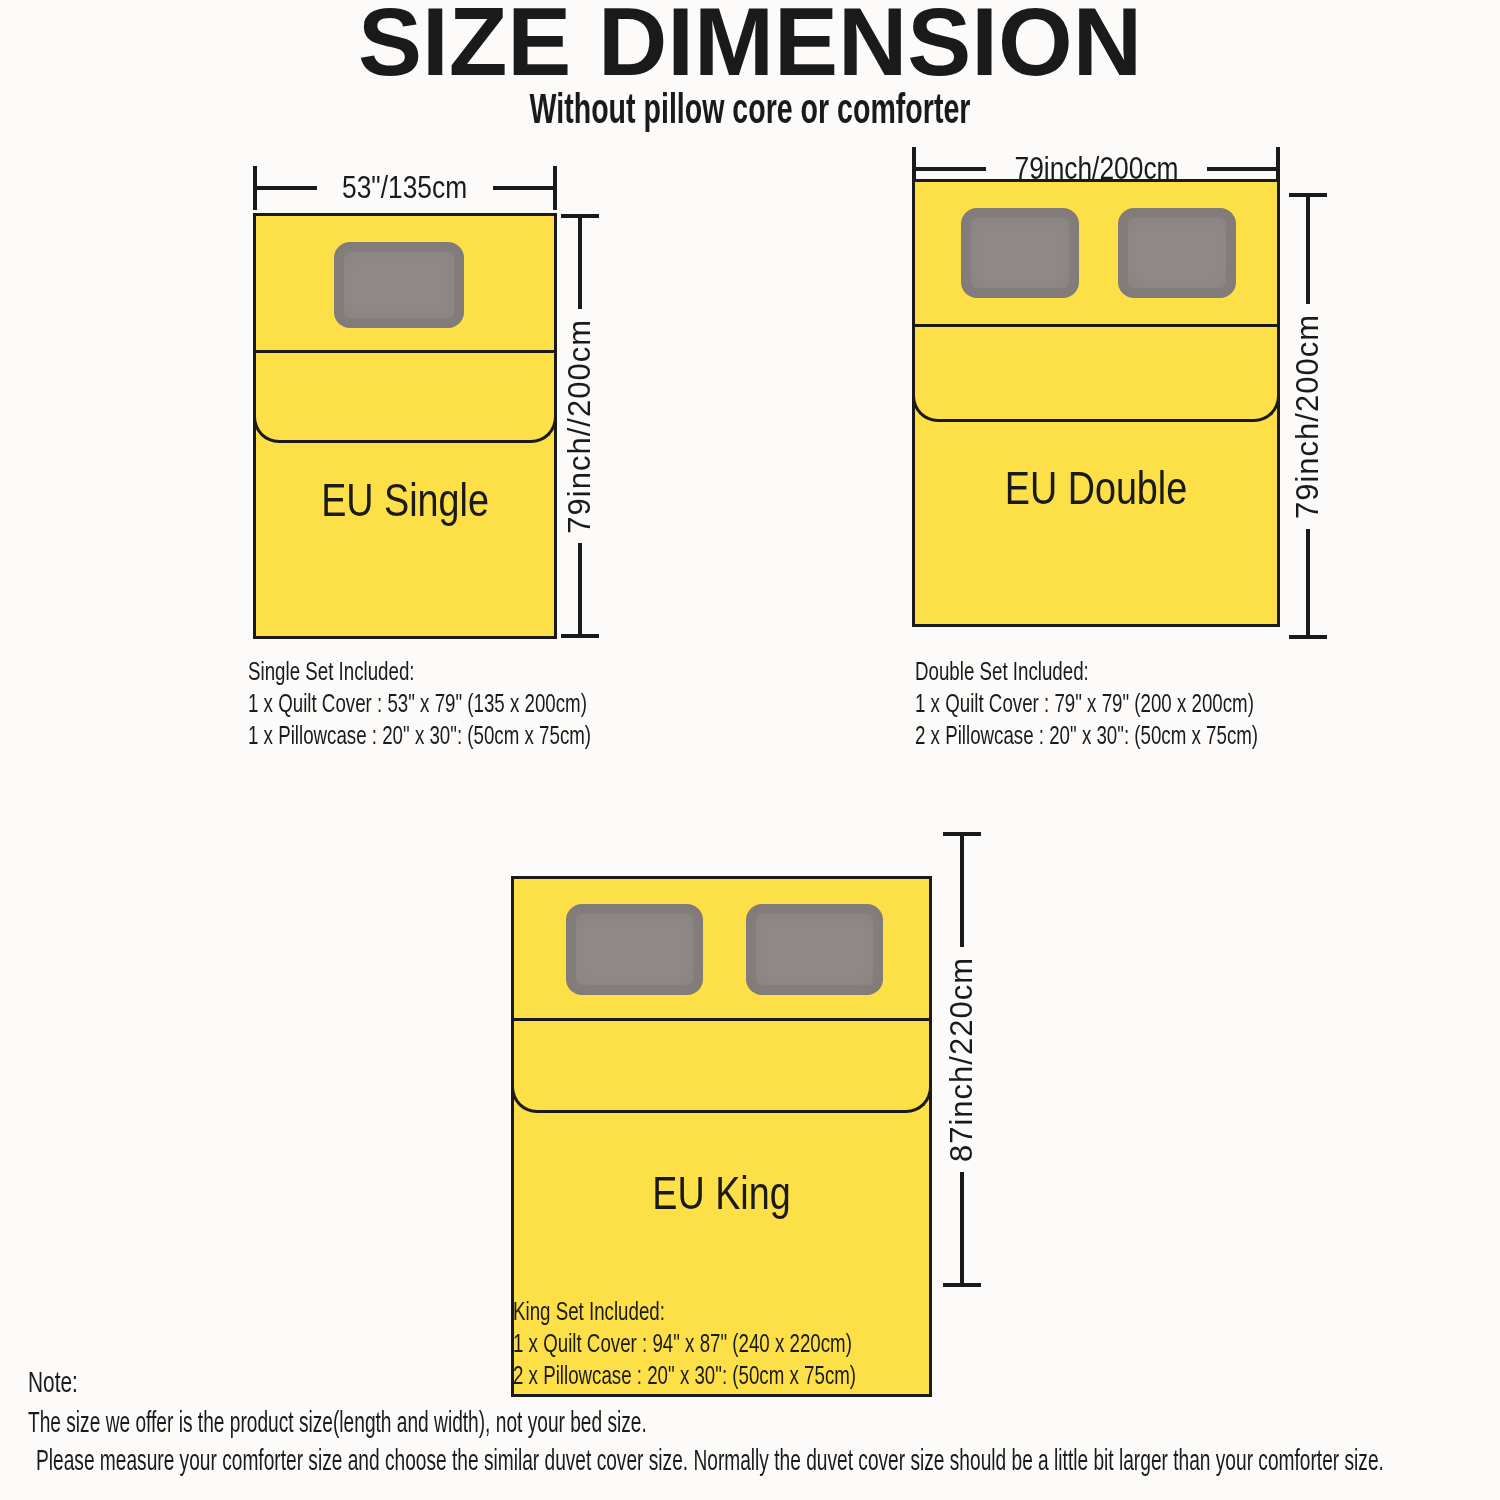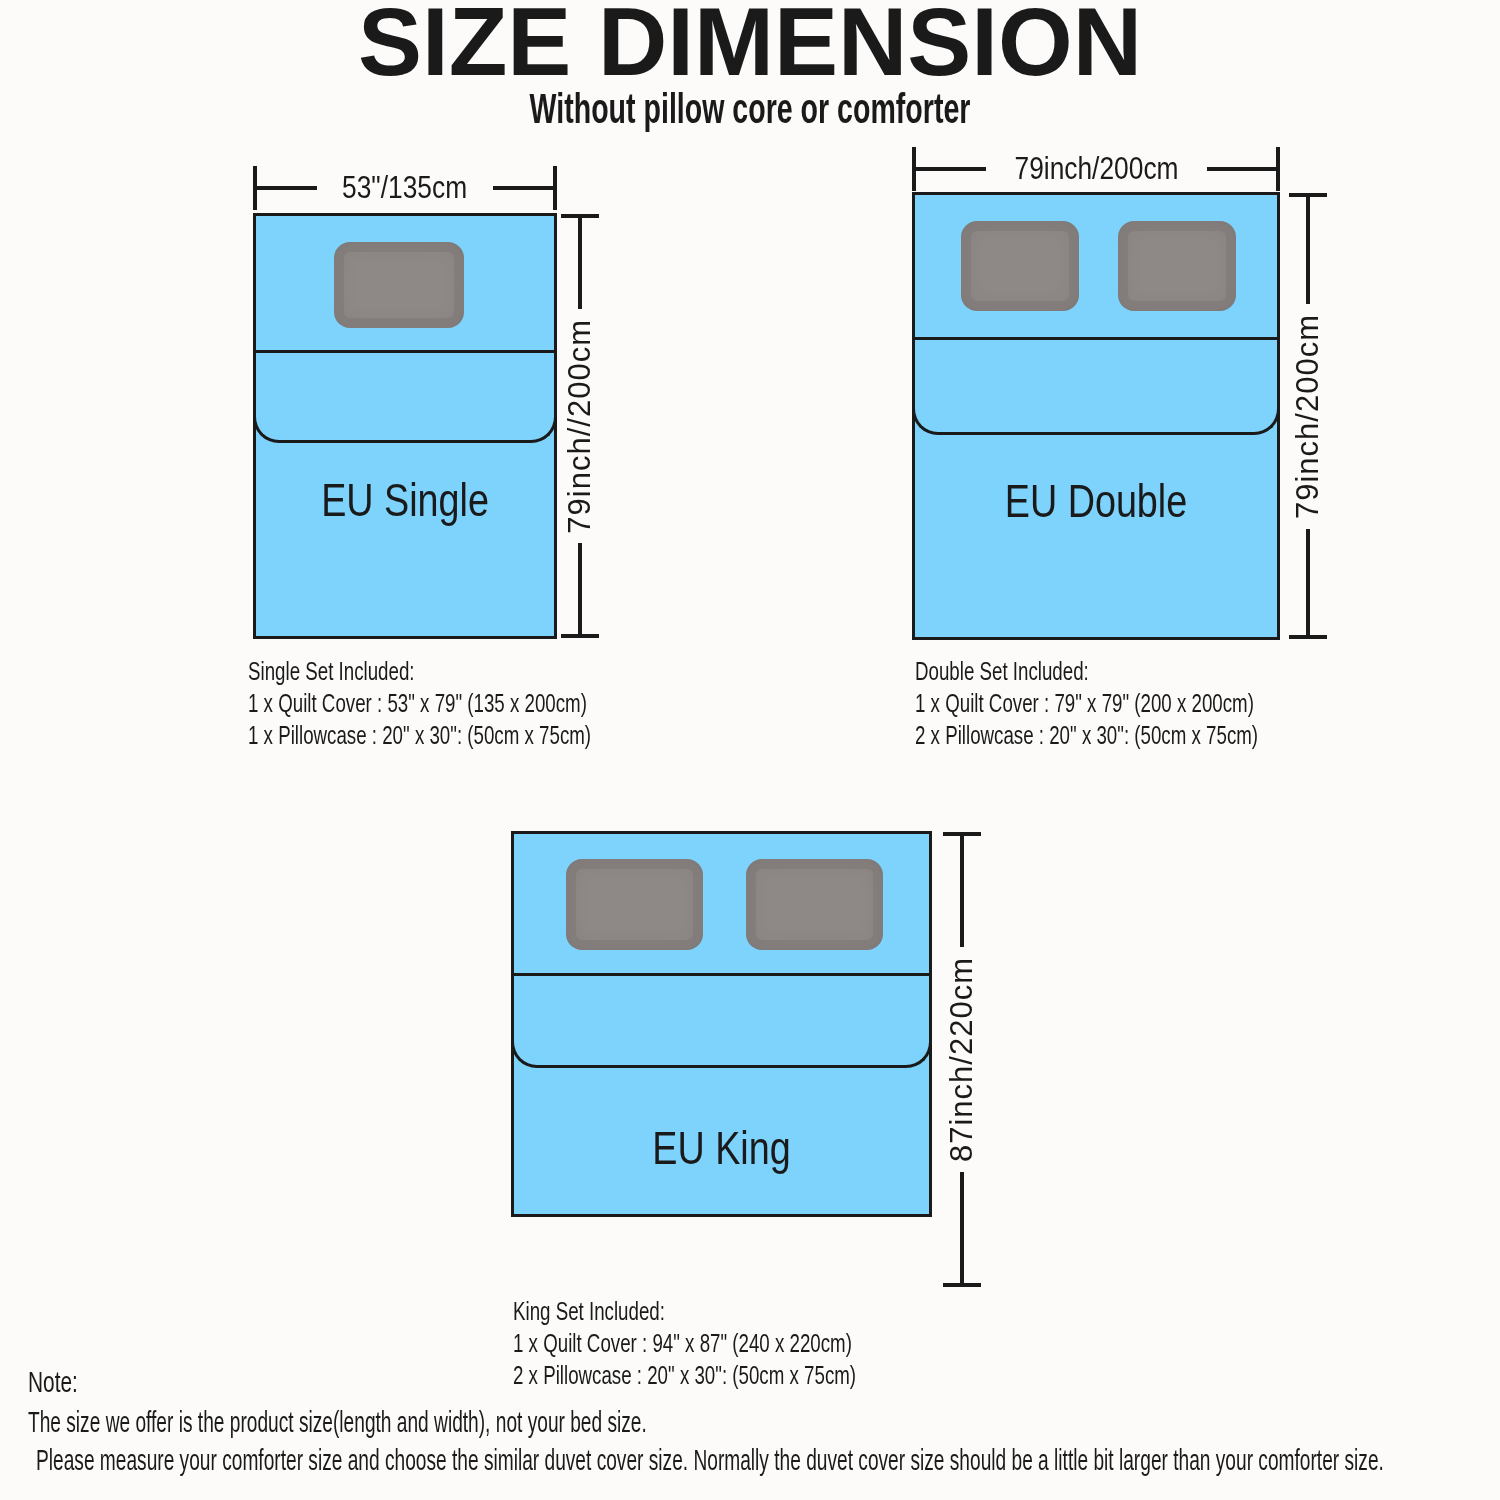--- a/index.html
+++ b/index.html
@@ -28,21 +28,21 @@
     white-space:nowrap;transform:scaleX(0.85);
   }
   .dim-v{position:absolute;display:flex;flex-direction:column;align-items:center;width:44px;}
   .dim-v .tick{height:4px;width:38px;background:#1a1a1a;flex:0 0 auto;}
   .dim-v .vseg{flex:1 1 auto;width:4px;background:#1a1a1a;}
   .dim-v .vdim-label{
     flex:0 0 auto;margin:10px 0;font-size:31px;letter-spacing:1px;
     writing-mode:vertical-rl;transform:rotate(180deg);white-space:nowrap;
   }
   
-  .bed{position:absolute;border:3px solid #1a1a1a;background:#7dd3fc;box-sizing:border-box;}
+  .bed{position:absolute;border:3px solid #1a1a1a;background:#fde047;box-sizing:border-box;}
   .pillow{
     position:absolute;background:#8e8886;border-radius:16px;
     box-shadow:inset 0 0 0 10px rgba(0,0,0,0.05), inset 0 0 24px rgba(0,0,0,0.08);
   }
   .divider{position:absolute;left:0;right:0;height:3px;background:#1a1a1a;}
   .flap{
     position:absolute;left:-3px;right:-3px;box-sizing:border-box;
     border:3px solid #1a1a1a;border-top:none;
     border-radius:0 0 26px 26px;background:transparent;
   }
@@ -54,30 +54,30 @@
   
   .dimh-single{left:253px;top:166px;width:304px;}
   .bed-single{left:253px;top:213px;width:304px;height:426px;}
   .bed-single .p1{left:78px;top:26px;width:130px;height:86px;}
   .bed-single .divider{top:134px;}
   .bed-single .flap{top:137px;height:90px;}
   .bed-single .bed-label{top:258px;}
   .dimv-single{left:558px;top:214px;height:424px;}
   
   .dimh-double{left:912px;top:147px;width:368px;}
-  .bed-double{left:912px;top:192px;width:368px;height:448px;}
+  .bed-double{left:912px;top:179px;width:368px;height:448px;}
   .bed-double .p1{left:46px;top:26px;width:118px;height:90px;}
   .bed-double .p2{left:203px;top:26px;width:118px;height:90px;}
   .bed-double .divider{top:142px;}
   .bed-double .flap{top:145px;height:95px;}
   .bed-double .bed-label{top:280px;}
   .dimv-double{left:1286px;top:193px;height:446px;}
   
   .dimh-king{left:511px;top:783px;width:421px;}
-  .bed-king{left:511px;top:831px;width:421px;height:386px;}
+  .bed-king{left:511px;top:876px;width:421px;height:521px;}
   .bed-king .p1{left:52px;top:25px;width:137px;height:91px;}
   .bed-king .p2{left:232px;top:25px;width:137px;height:91px;}
   .bed-king .divider{top:139px;}
   .bed-king .flap{top:142px;height:92px;}
   .bed-king .bed-label{top:288px;}
   .dimv-king{left:940px;top:832px;height:455px;}
   
   .set-block{
     position:absolute;font-size:26px;line-height:32px;white-space:nowrap;
     transform:scaleX(0.72);transform-origin:0 0;

